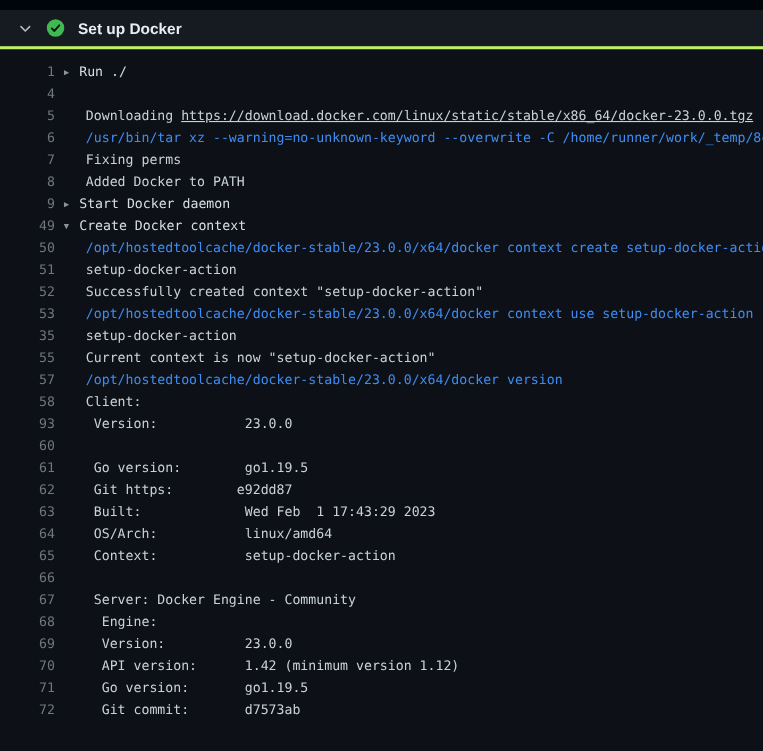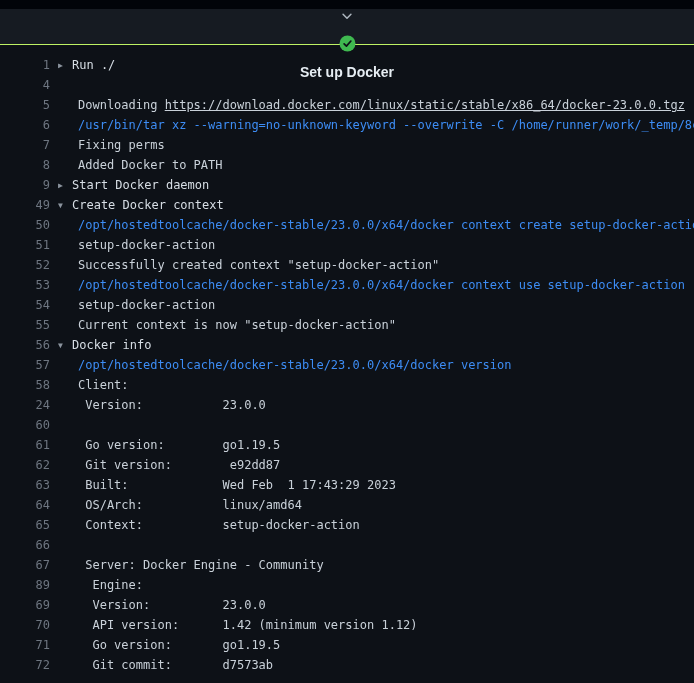--- a/index.html
+++ b/index.html
@@ -6,23 +6,22 @@
   html,body { width:694px; height:683px; overflow:hidden; }
   body {
     background:#0d1117;
     font-family:"DejaVu Sans Mono", monospace;
   }
   .top-strip { height:9px; background:#010409; }
   .step-header {
     display:flex; align-items:center; gap:12px;
     height:36px; padding:0 16px;
     background:#161b22;
-    border-bottom:1px solid #bef264;
+    border-bottom:3px solid #bef264;
     cursor:pointer;
-    flex-direction:column;
   }
   .step-header .chev { display:flex; align-items:center; }
   .step-header .status { display:flex; align-items:center; }
   .step-title {
     font-family:"Liberation Sans", sans-serif;
     font-size:14px; font-weight:700; color:#e6edf3;
   }
   .log {
     padding-top:10px;
     background:#0d1117;
@@ -77,32 +76,31 @@
     <div class="log-line"><span class="num">5</span><span class="content link"><span>Downloading </span><span class="link-url">https://download.docker.com/linux/static/stable/x86_64/docker-23.0.0.tgz</span></span></div>
     <div class="log-line"><span class="num">6</span><span class="content command"><span>/usr/bin/tar xz --warning=no-unknown-keyword --overwrite -C /home/runner/work/_temp/8c93</span></span></div>
     <div class="log-line"><span class="num">7</span><span class="content plain"><span>Fixing perms</span></span></div>
     <div class="log-line"><span class="num">8</span><span class="content plain"><span>Added Docker to PATH</span></span></div>
     <div class="log-line"><span class="num">9</span><span class="content group"><span class="arrow">▶</span><span class="group-title">Start Docker daemon</span></span></div>
     <div class="log-line"><span class="num">49</span><span class="content group"><span class="arrow">▼</span><span class="group-title">Create Docker context</span></span></div>
     <div class="log-line"><span class="num">50</span><span class="content command"><span>/opt/hostedtoolcache/docker-stable/23.0.0/x64/docker context create setup-docker-action</span></span></div>
     <div class="log-line"><span class="num">51</span><span class="content plain"><span>setup-docker-action</span></span></div>
     <div class="log-line"><span class="num">52</span><span class="content plain"><span>Successfully created context "setup-docker-action"</span></span></div>
     <div class="log-line"><span class="num">53</span><span class="content command"><span>/opt/hostedtoolcache/docker-stable/23.0.0/x64/docker context use setup-docker-action</span></span></div>
-    <div class="log-line"><span class="num">54</span><span class="content plain"><span>setup-docker-action</span></span></div>
+    <div class="log-line"><span class="num">35</span><span class="content plain"><span>setup-docker-action</span></span></div>
     <div class="log-line"><span class="num">55</span><span class="content plain"><span>Current context is now "setup-docker-action"</span></span></div>
-    <div class="log-line"><span class="num">56</span><span class="content group"><span class="arrow">▼</span><span class="group-title">Docker info</span></span></div>
     <div class="log-line"><span class="num">57</span><span class="content command"><span>/opt/hostedtoolcache/docker-stable/23.0.0/x64/docker version</span></span></div>
     <div class="log-line"><span class="num">58</span><span class="content plain"><span>Client:</span></span></div>
-    <div class="log-line"><span class="num">24</span><span class="content plain"><span> Version:           23.0.0</span></span></div>
+    <div class="log-line"><span class="num">93</span><span class="content plain"><span> Version:           23.0.0</span></span></div>
     <div class="log-line"><span class="num">60</span></div>
     <div class="log-line"><span class="num">61</span><span class="content plain"><span> Go version:        go1.19.5</span></span></div>
-    <div class="log-line"><span class="num">62</span><span class="content plain"><span> Git version:        e92dd87</span></span></div>
+    <div class="log-line"><span class="num">62</span><span class="content plain"><span> Git https:        e92dd87</span></span></div>
     <div class="log-line"><span class="num">63</span><span class="content plain"><span> Built:             Wed Feb  1 17:43:29 2023</span></span></div>
     <div class="log-line"><span class="num">64</span><span class="content plain"><span> OS/Arch:           linux/amd64</span></span></div>
     <div class="log-line"><span class="num">65</span><span class="content plain"><span> Context:           setup-docker-action</span></span></div>
     <div class="log-line"><span class="num">66</span><span class="content plain"><span></span></span></div>
     <div class="log-line"><span class="num">67</span><span class="content plain"><span> Server: Docker Engine - Community</span></span></div>
-    <div class="log-line"><span class="num">89</span><span class="content plain"><span>  Engine:</span></span></div>
+    <div class="log-line"><span class="num">68</span><span class="content plain"><span>  Engine:</span></span></div>
     <div class="log-line"><span class="num">69</span><span class="content plain"><span>  Version:          23.0.0</span></span></div>
     <div class="log-line"><span class="num">70</span><span class="content plain"><span>  API version:      1.42 (minimum version 1.12)</span></span></div>
     <div class="log-line"><span class="num">71</span><span class="content plain"><span>  Go version:       go1.19.5</span></span></div>
     <div class="log-line"><span class="num">72</span><span class="content plain"><span>  Git commit:       d7573ab</span></span></div>
   </div>
 
 </body></html>

